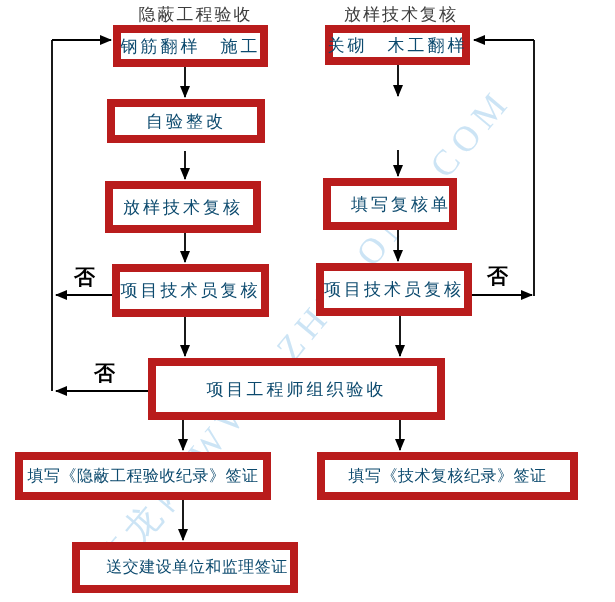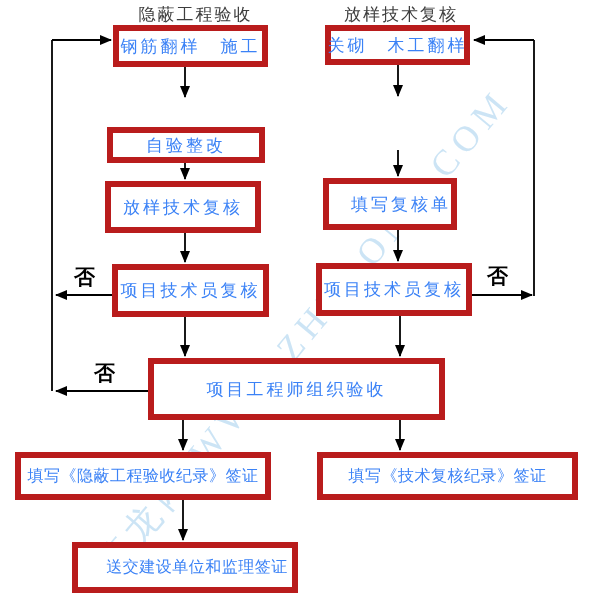--- a/index.html
+++ b/index.html
@@ -30,27 +30,27 @@
   .flow-title {
     position: absolute;
     font-size: 17px;
     color: #3d3d3d;
     letter-spacing: 2px;
     text-align: center;
     white-space: nowrap;
   }
   .flow-box {
     position: absolute;
-    border: 6px solid #b91c1c;
+    border: 8px solid #b91c1c;
     background: #ffffff;
     display: flex;
     align-items: center;
     justify-content: center;
     font-size: 17px;
-    color: #3b82f6;
+    color: #0c4a6e;
     letter-spacing: 3px;
     text-align: center;
     white-space: nowrap;
   }
   .flow-box.small-text { font-size: 16px; letter-spacing: 0.5px; }
   .no-label {
     position: absolute;
     font-size: 21px;
     font-weight: bold;
     color: #000000;
@@ -100,21 +100,21 @@
       <line x1="472" y1="295" x2="532" y2="295" marker-end="url(#arr)"></line>
       <line x1="534" y1="296" x2="534" y2="40"></line>
       <line x1="534" y1="40" x2="474" y2="40" marker-end="url(#arr)"></line>
     </g>
   </svg>
 
   <div class="flow-title" style="left:133px; top:3px; width:125px;">隐蔽工程验收</div>
   <div class="flow-title" style="left:342px; top:3px; width:118px;">放样技术复核</div>
 
   <div class="flow-box" style="left:113px; top:25px;  width:155px; height:42px;">钢筋翻样　施工</div>
-  <div class="flow-box" style="left:107px; top:99px;  width:158px; height:36px;margin-top:28px;">自验整改</div>
+  <div class="flow-box" style="left:107px; top:99px;  width:158px; height:44px;">自验整改</div>
   <div class="flow-box" style="left:105px; top:181px; width:156px; height:52px;">放样技术复核</div>
   <div class="flow-box" style="left:112px; top:264px; width:157px; height:53px;">项目技术员复核</div>
 
   <div class="flow-box" style="left:325px; top:25px;  width:145px; height:40px;">关砌　木工翻样</div>
   <div class="flow-box" style="left:323px; top:178px; width:134px; height:52px;padding-left:22px;">填写复核单</div>
   <div class="flow-box" style="left:316px; top:263px; width:156px; height:53px;">项目技术员复核</div>
 
   <div class="flow-box" style="left:148px; top:358px; width:297px; height:62px;">项目工程师组织验收</div>
 
   <div class="flow-box small-text" style="left:15px;  top:452px; width:256px; height:48px;">填写《隐蔽工程验收纪录》签证</div>

